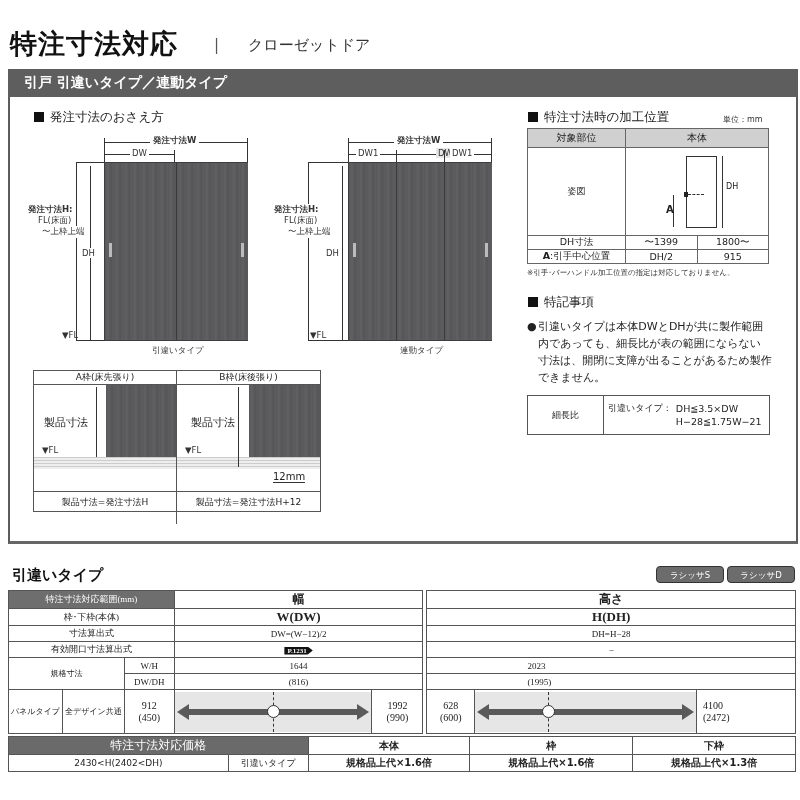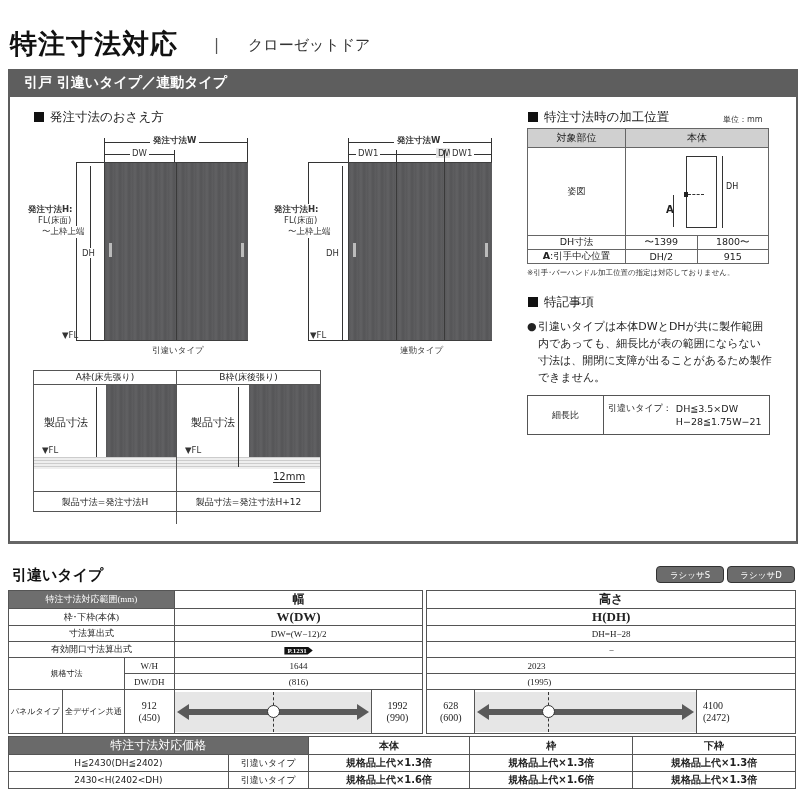--- a/index.html
+++ b/index.html
@@ -293,27 +293,20 @@
       <col style="width:163px">
     </colgroup>
   <tbody>
       <tr>
     <td colspan="2" class="hdr">特注寸法対応価格</td>
     <td class="b">本体</td>
     <td class="b">枠</td>
     <td class="b">下枠</td>
   </tr>
   <tr>
-    <td>H≦2430(DH≦2402)</td>
-    <td>引違いタイプ</td>
-    <td class="b">規格品上代×1.3倍</td>
-    <td class="b">規格品上代×1.3倍</td>
-    <td class="b">規格品上代×1.3倍</td>
-  </tr>
-  <tr>
     <td>2430&lt;H(2402&lt;DH)</td>
     <td>引違いタイプ</td>
     <td class="b">規格品上代×1.6倍</td>
     <td class="b">規格品上代×1.6倍</td>
     <td class="b">規格品上代×1.3倍</td>
   </tr>
 </tbody>
   </table>
 
 </body></html>

